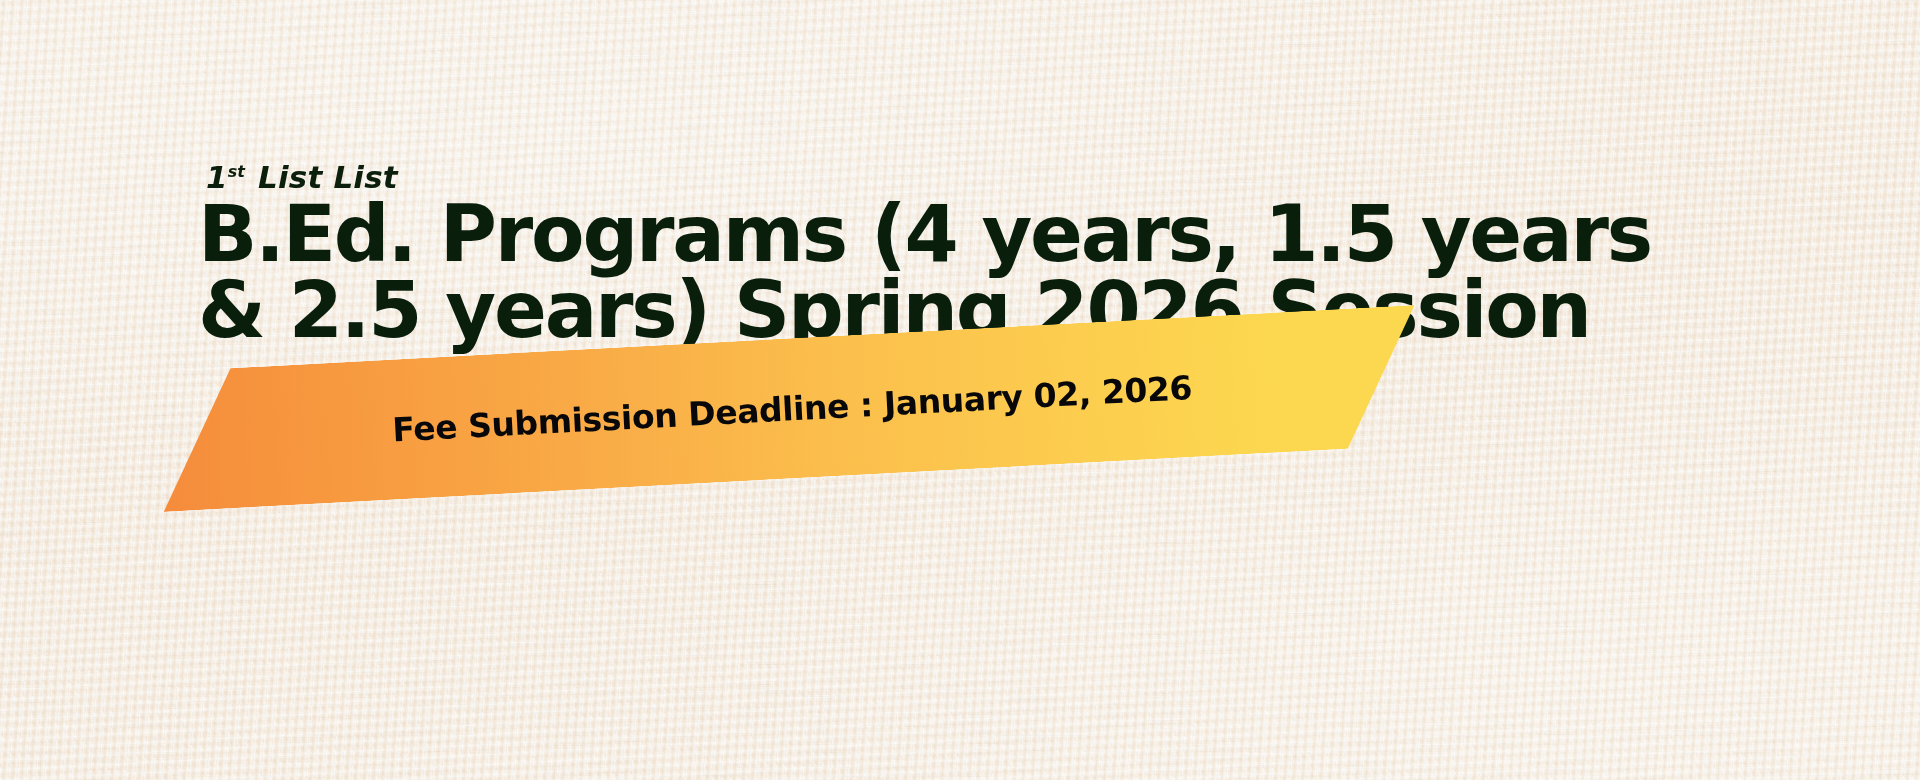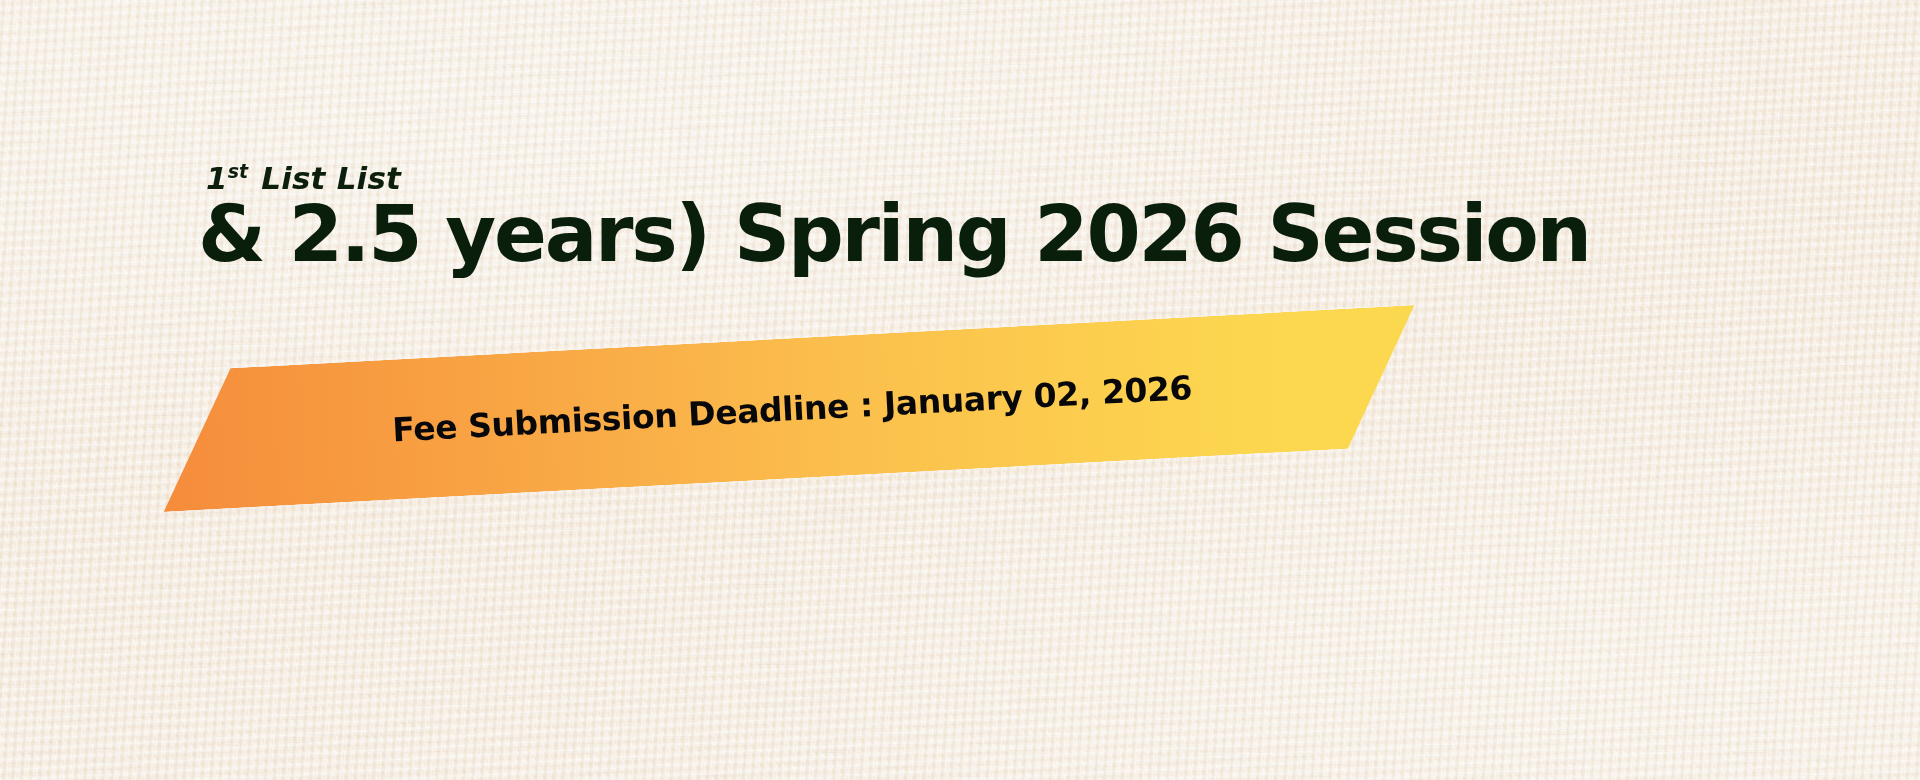--- a/index.html
+++ b/index.html
@@ -72,21 +72,21 @@
     font-family: "DejaVu Sans", sans-serif;
     font-size: 31px;
     font-weight: bold;
     font-style: italic;
     color: #0C1F0C;
     letter-spacing: 0.2px;
     white-space: nowrap;
     line-height: 1;
   }
   #merit-eyebrow .ord {
-    font-size: 19px;
+    font-size: 16px;
     vertical-align: super;
     font-weight: bold;
     font-style: italic;
     letter-spacing: 0;
   }
   #merit-eyebrow .gap {
     display: inline-block;
     width: 13px;
   }
 
@@ -174,20 +174,21 @@
     </defs>
     <rect width="1920" height="780" filter="url(#grainFilter)" fill="#8a6a45" opacity="0.55"></rect>
     <rect width="1920" height="780" filter="url(#fiberFilter)" fill="#ffffff" opacity="0.85"></rect>
   </svg>
 
   <div id="content-layer">
 
     <div id="merit-eyebrow"><span>1</span><span class="ord">st</span><span class="gap"></span><span>List List</span></div>
 
     <div id="headline">
+      <span class="hl-line">B.Ed. Programs (4 years, 1.5 years</span>
       <span class="hl-line">&amp; 2.5 years) Spring 2026 Session</span>
     </div>
 
     <div id="deadline-ribbon">
       <div id="ribbon-shape"></div>
       <div id="deadline-text">Fee Submission Deadline : January 02, 2026</div>
     </div>
 
   </div>
 </div>

